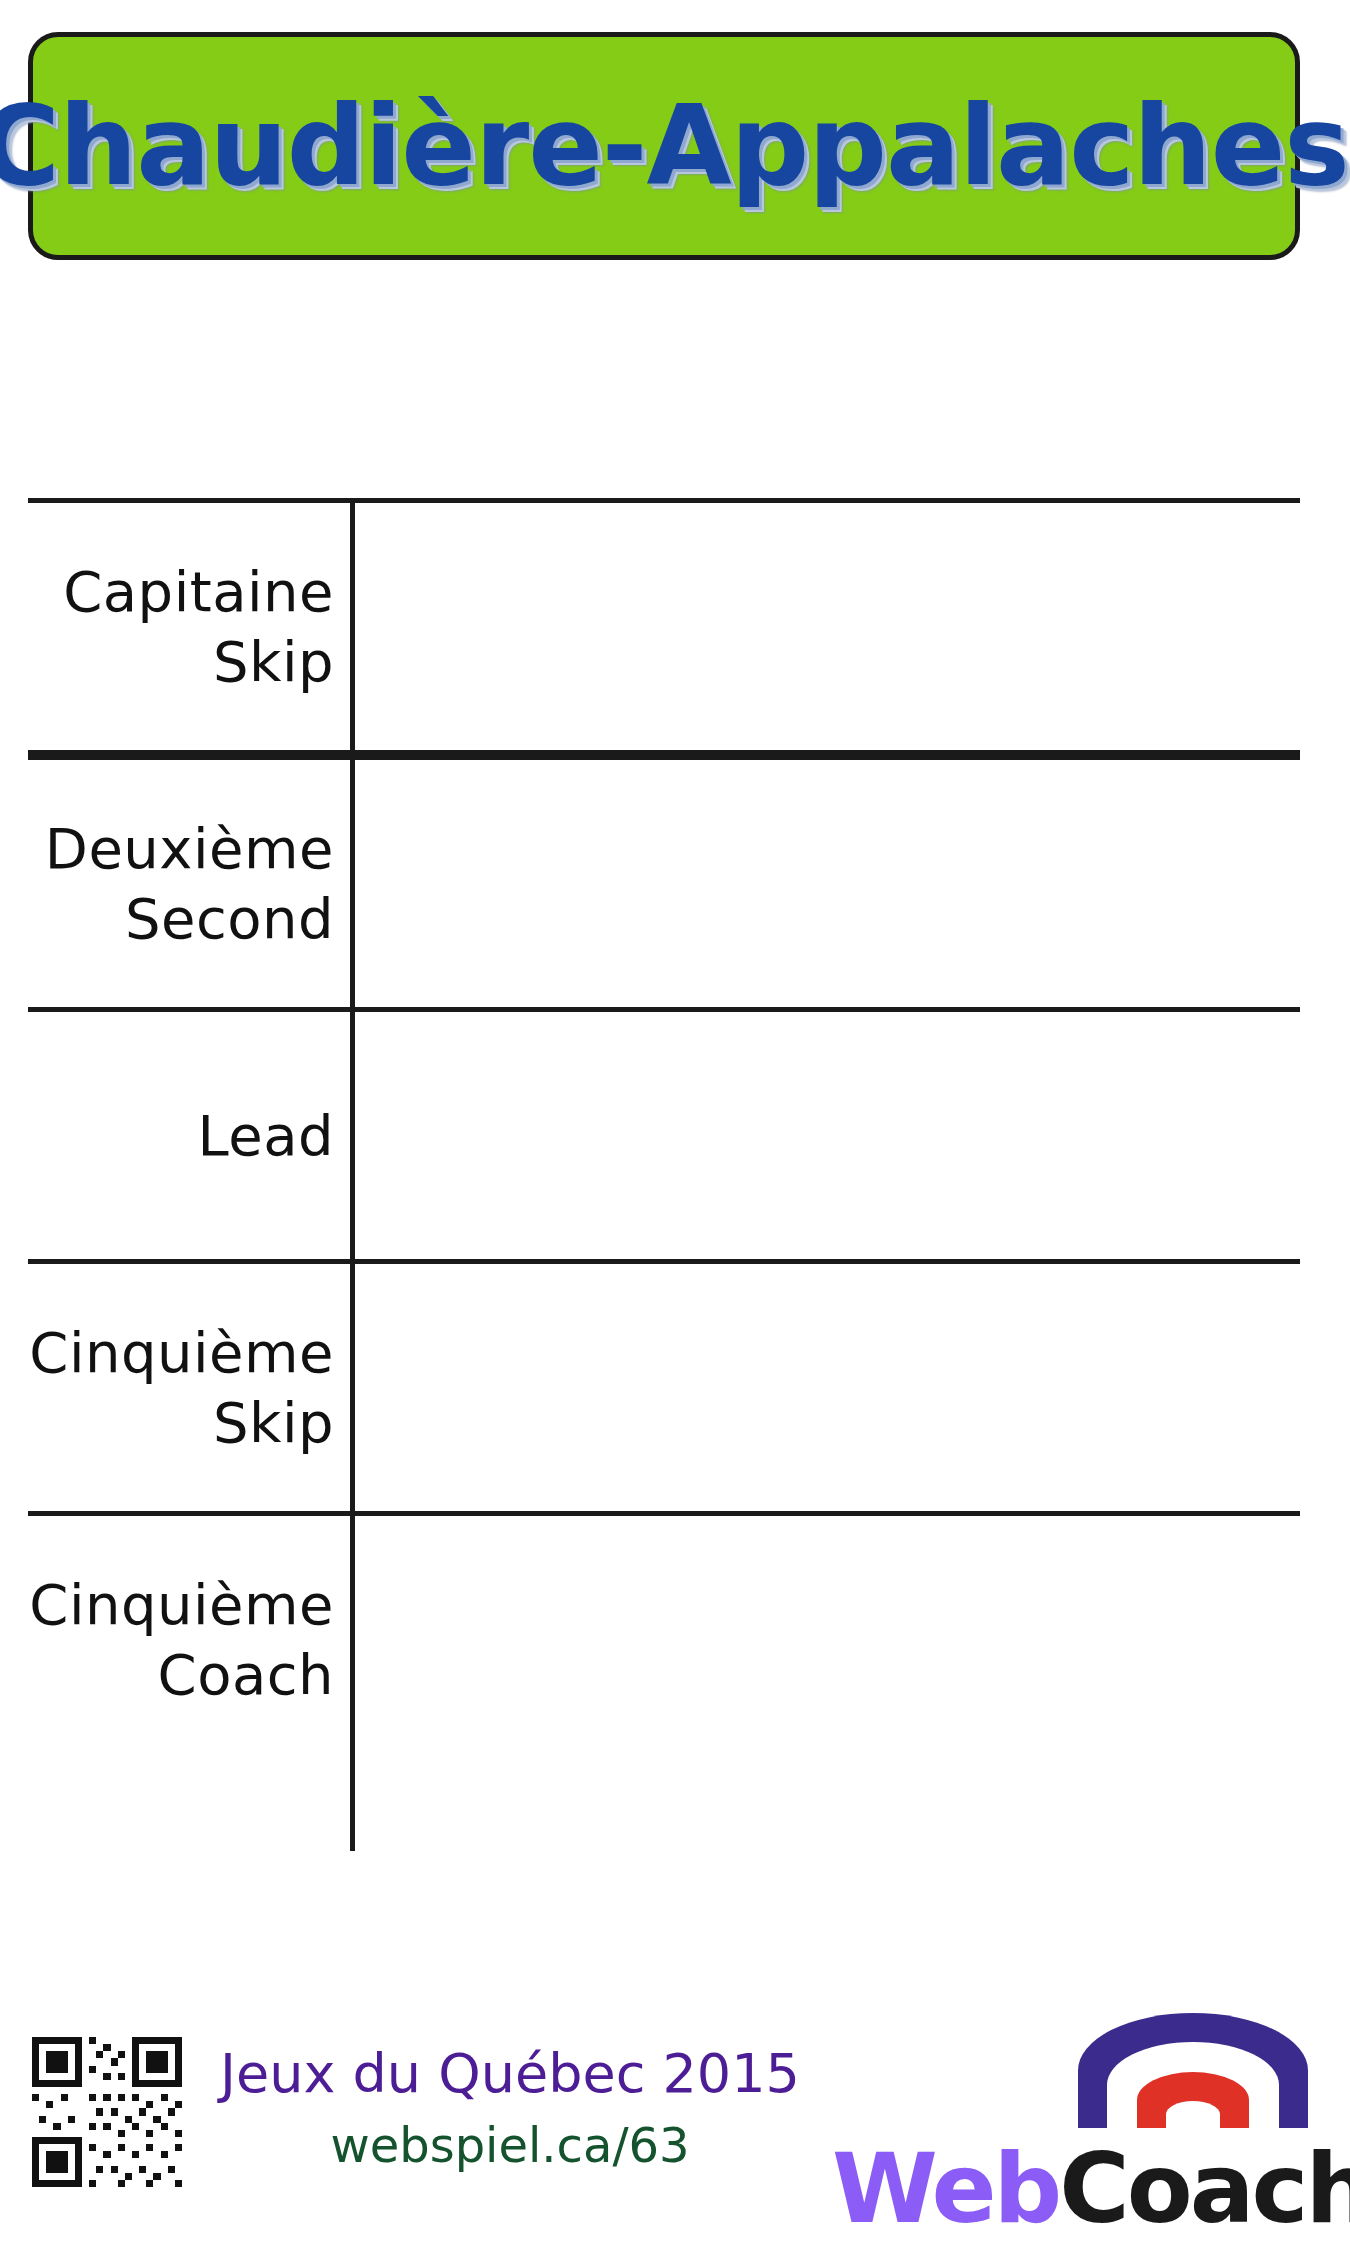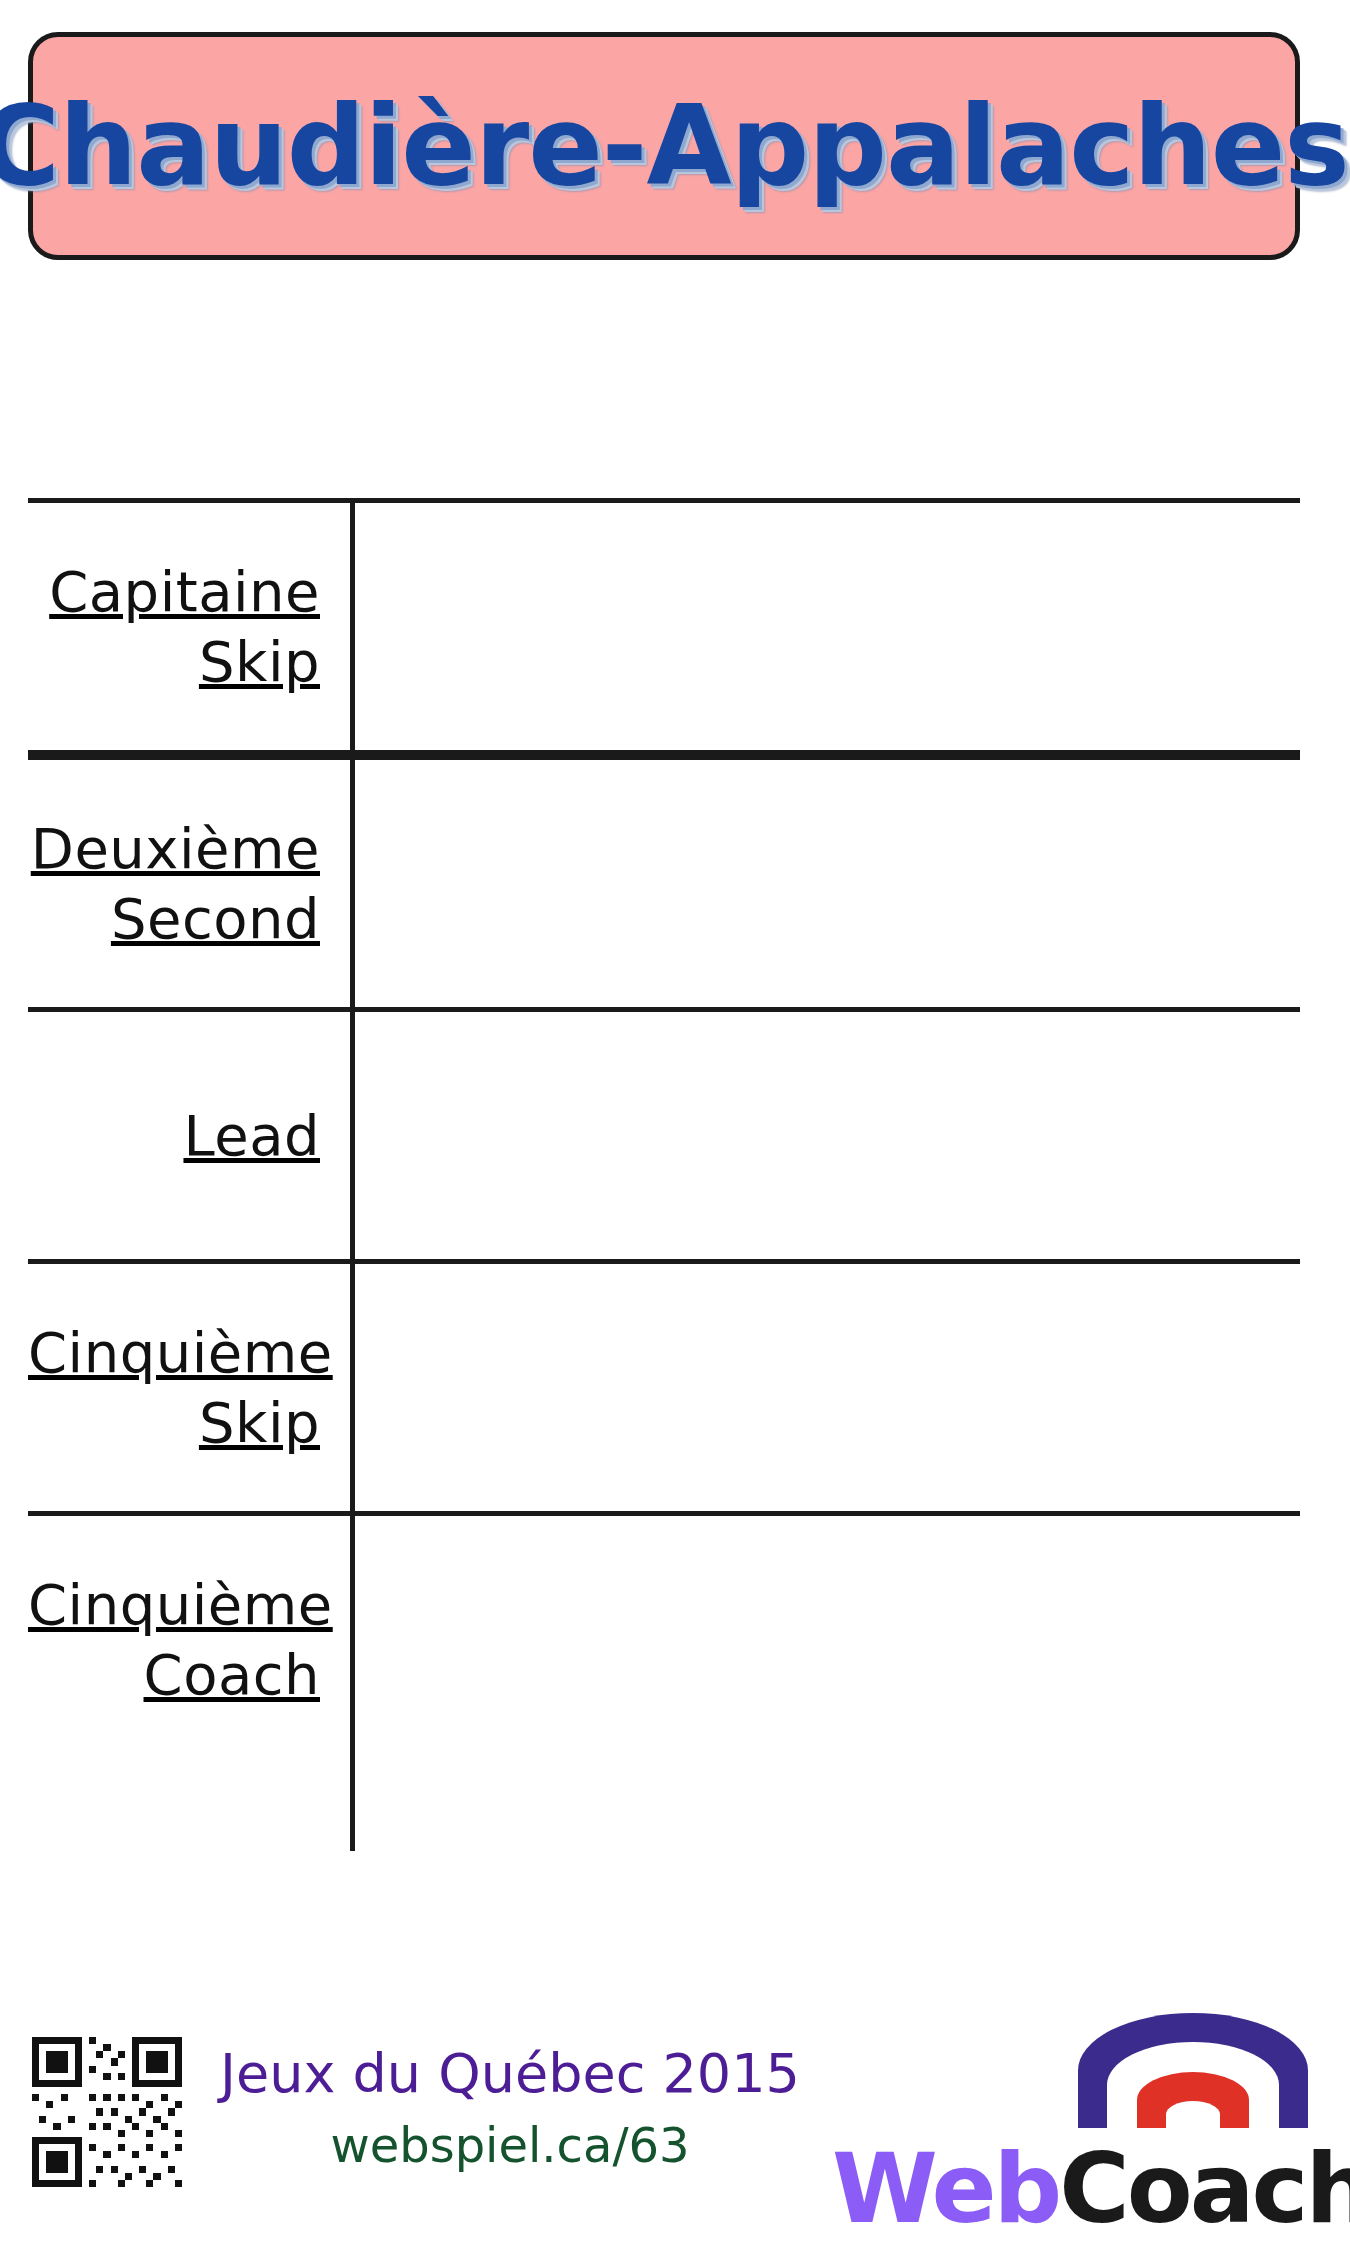--- a/index.html
+++ b/index.html
@@ -18,21 +18,21 @@
   
   .title-card {
     position: absolute;
     left: 28px;
     top: 32px;
     width: 1272px;
     height: 228px;
     border: 5px solid #1a1a1a;
     border-radius: 30px;
     box-sizing: border-box;
-    background: #fca5a5;
+    background: #84cc16;
     display: flex;
     align-items: center;
     justify-content: center;
   }
   .title-text {
     font-family: "DejaVu Sans", sans-serif;
     font-weight: bold;
     font-size: 110px;
     line-height: 1;
     color: #1746a0;
@@ -58,24 +58,23 @@
   }
   .row {
     position: relative;
     height: 247px;
     display: flex;
     align-items: center;
   }
   .row .label-cell {
     width: 322px;
     box-sizing: border-box;
-    padding-right: 30px;
+    padding-right: 16px;
     text-align: right;
     line-height: 1.06;
-    text-decoration: underline;
   }
   .row .divider {
     position: absolute;
     left: 322px;
     top: 0;
     bottom: 0;
     width: 5px;
     background: #1a1a1a;
   }
   .row.last .divider {

